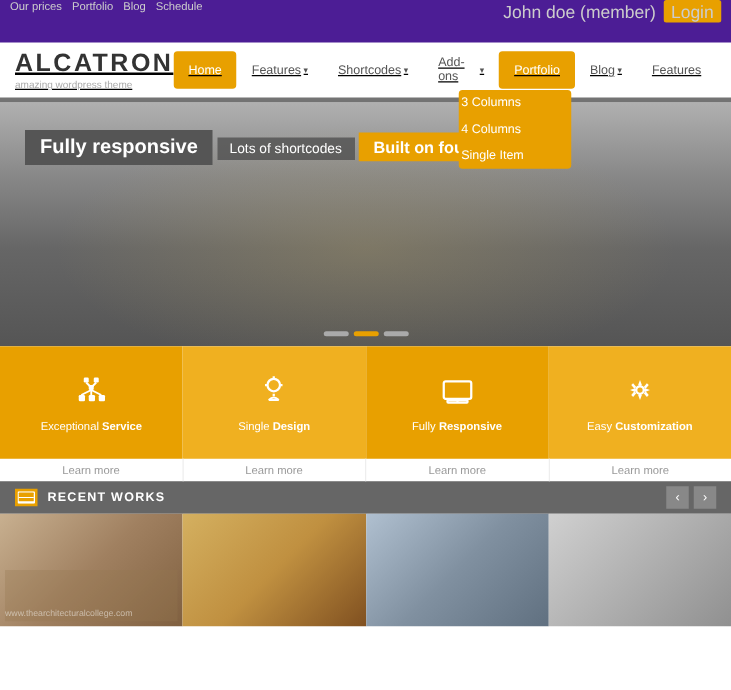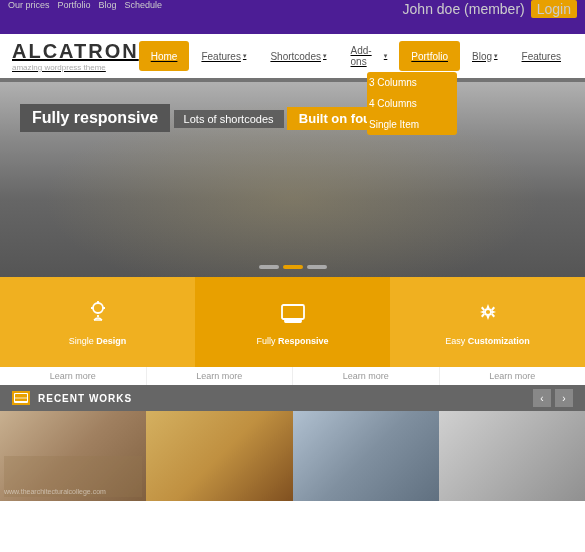--- a/index.html
+++ b/index.html
@@ -130,20 +130,40 @@
     <div class="hero-badge-3">Built on foundation 4</div>
   </div>
   <div class="hero-dots">
     <div class="dot"></div>
     <div class="dot active"></div>
     <div class="dot"></div>
   </div>
 </div>
 
 <div class="features">
+  <div class="feature-box yellow">
+    <div class="feature-icon">
+      <svg width="28" height="28" viewBox="0 0 28 28" fill="white">
+        <rect x="8" y="4" width="4" height="4" rx="1"></rect>
+        <rect x="16" y="4" width="4" height="4" rx="1"></rect>
+        <rect x="12" y="10" width="4" height="4" rx="1"></rect>
+        <line x1="10" y1="8" x2="14" y2="12" stroke="white" stroke-width="1.5"></line>
+        <line x1="18" y1="8" x2="14" y2="12" stroke="white" stroke-width="1.5"></line>
+        <rect x="4" y="18" width="5" height="5" rx="1"></rect>
+        <rect x="12" y="18" width="5" height="5" rx="1"></rect>
+        <rect x="20" y="18" width="5" height="5" rx="1"></rect>
+        <line x1="14" y1="14" x2="6" y2="18" stroke="white" stroke-width="1.5"></line>
+        <line x1="14" y1="14" x2="14" y2="18" stroke="white" stroke-width="1.5"></line>
+        <line x1="14" y1="14" x2="22" y2="18" stroke="white" stroke-width="1.5"></line>
+      </svg>
+    </div>
+    <div class="feature-label">
+      <span>Exceptional</span> <span class="bold">Service</span>
+    </div>
+  </div>
   <div class="feature-box light-yellow">
     <div class="feature-icon">
       <svg width="28" height="28" viewBox="0 0 28 28" fill="none" stroke="white" stroke-width="1.8">
         <circle cx="14" cy="10" r="5"></circle>
         <line x1="14" y1="5" x2="14" y2="3"></line>
         <line x1="14" y1="17" x2="14" y2="19"></line>
         <line x1="9" y1="10" x2="7" y2="10"></line>
         <line x1="19" y1="10" x2="21" y2="10"></line>
         <path d="M10 22 Q14 18 18 22" stroke="white" stroke-width="1.5" fill="none"></path>
         <line x1="10" y1="22" x2="18" y2="22" stroke="white" stroke-width="1.5"></line>

